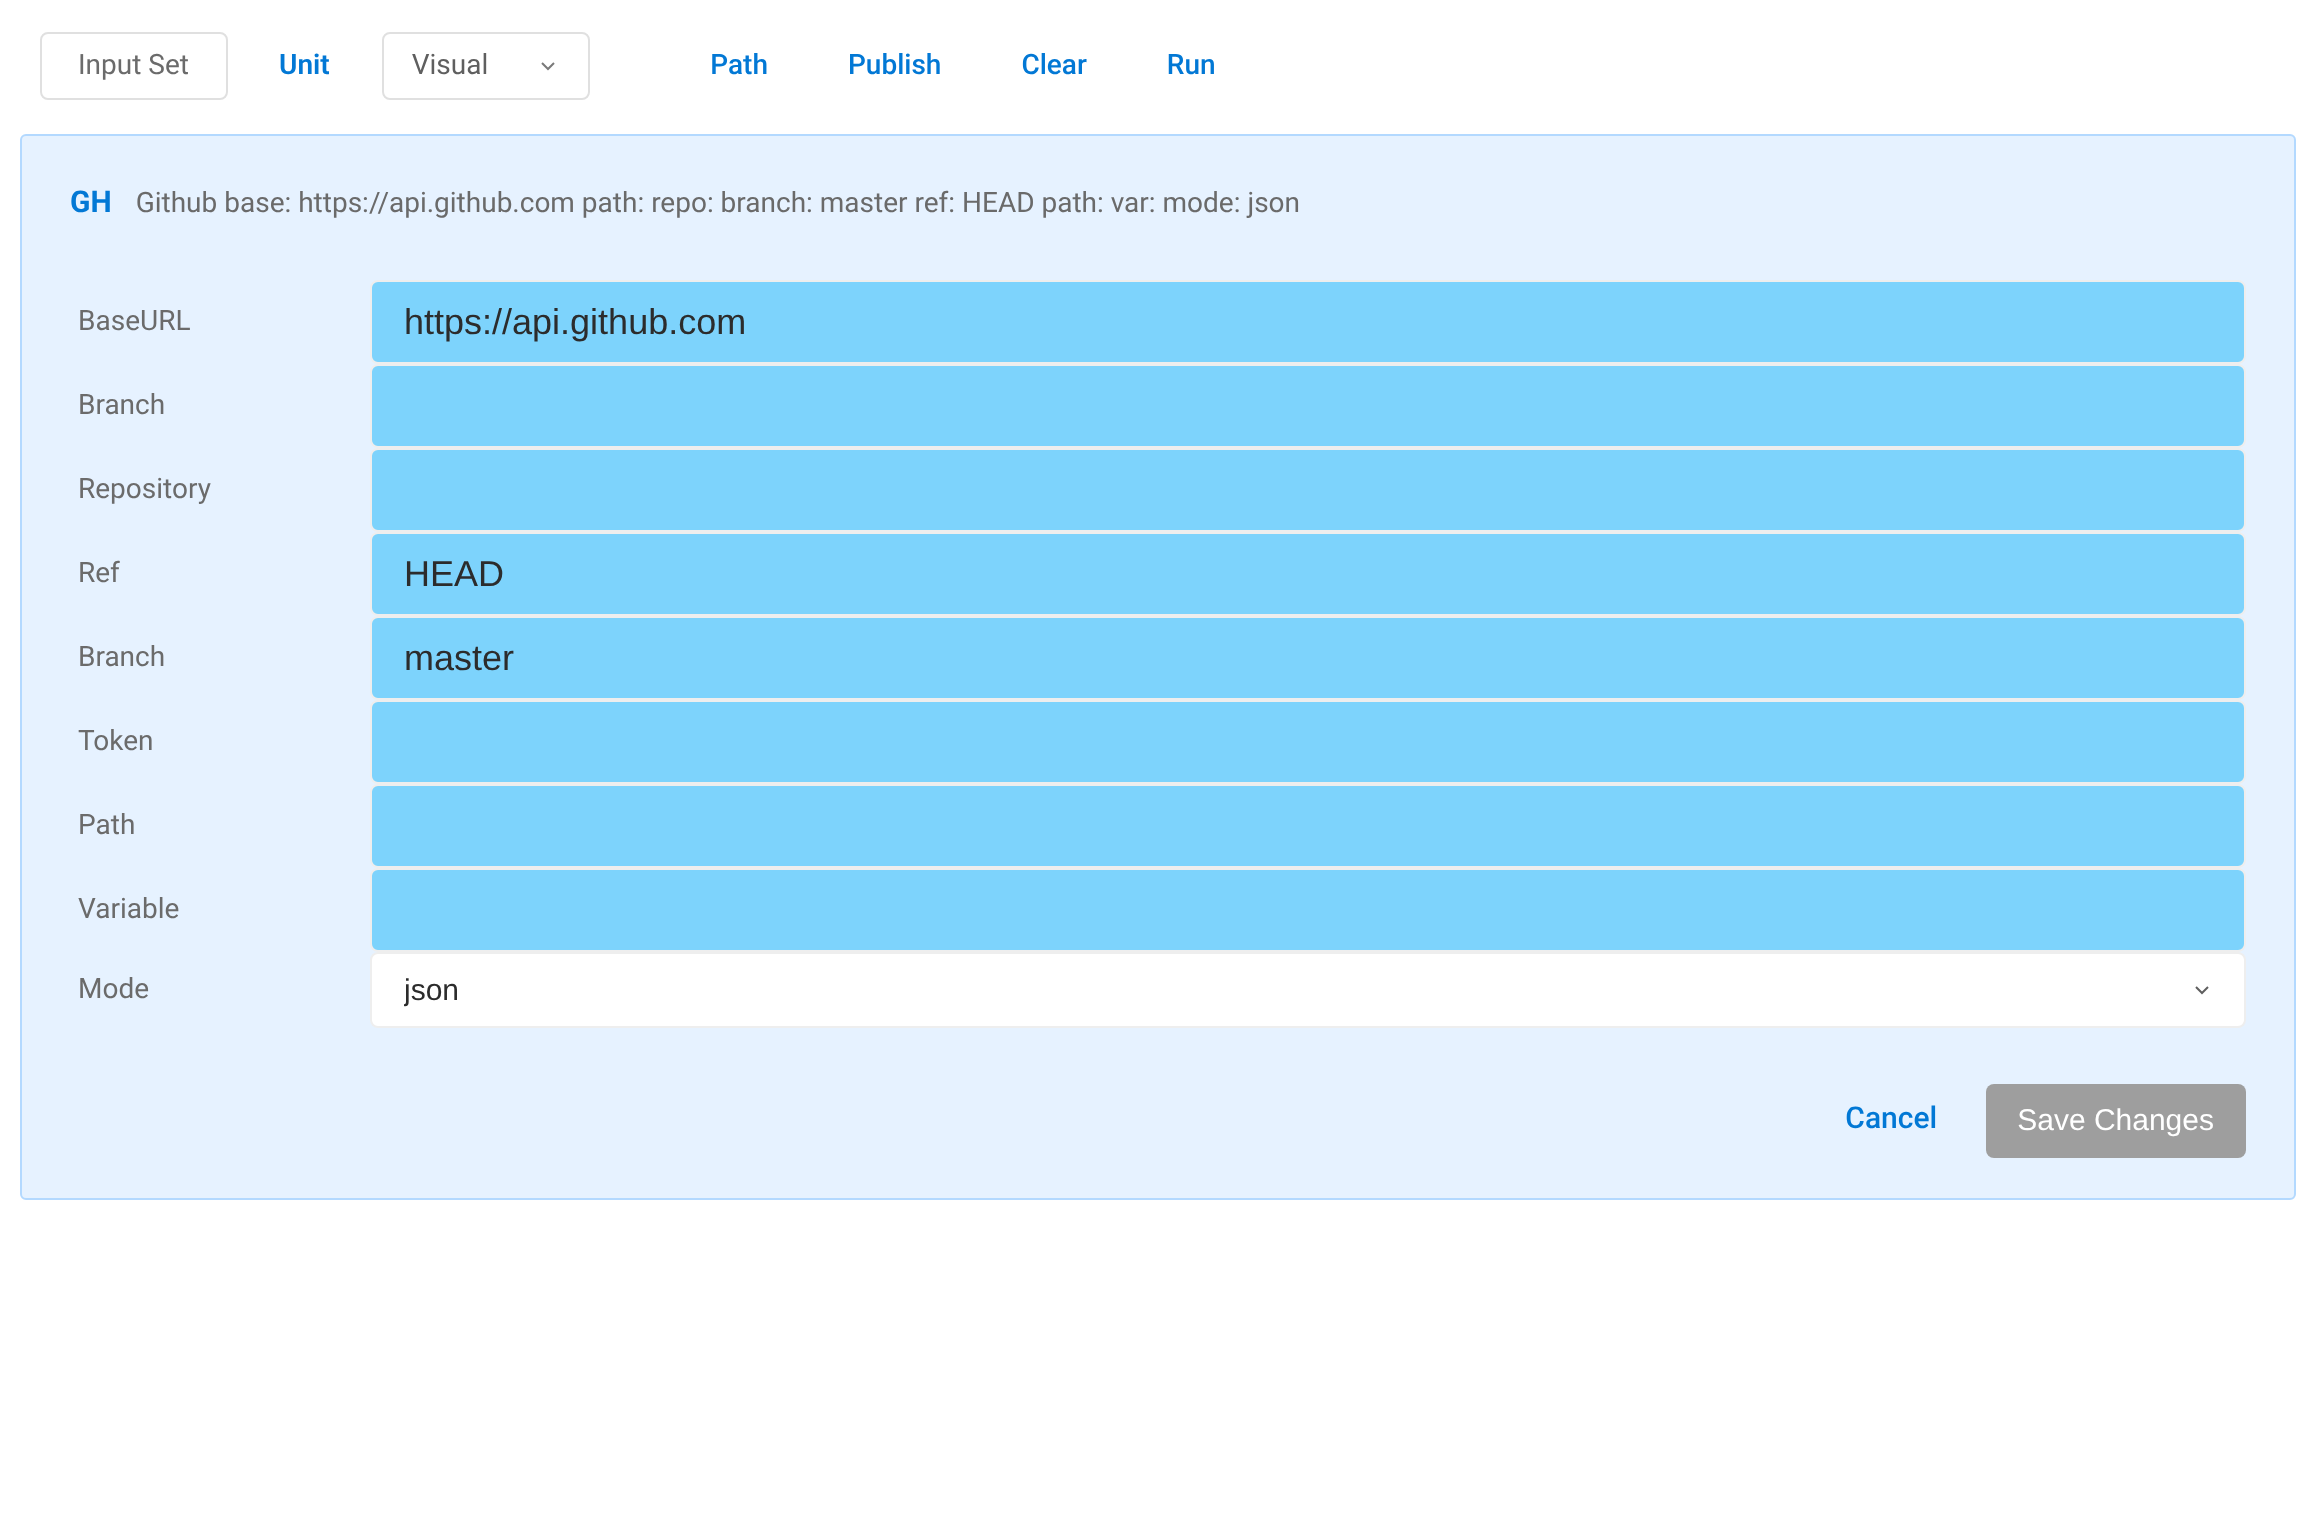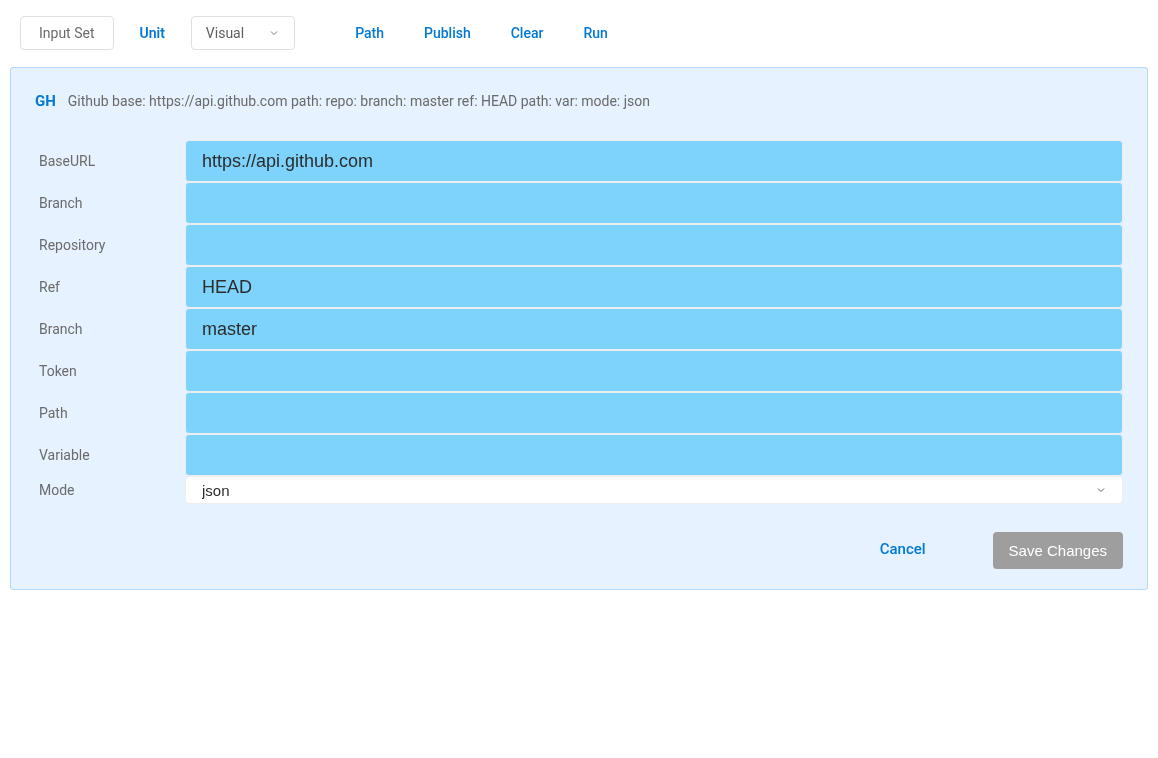--- a/index.html
+++ b/index.html
@@ -109,21 +109,21 @@
       font-size: 18px;
       color: #2c2c2c;
       outline: none;
     }
     .form-select-wrapper {
       flex: 1;
       position: relative;
     }
     .form-select {
       width: 100%;
-      height: 28px;
+      height: 38px;
       border: 1px solid #eeeeee;
       border-radius: 4px;
       background: #ffffff;
       padding: 0 40px 0 16px;
       font-size: 15px;
       color: #2c2c2c;
       outline: none;
       appearance: none;
       cursor: pointer;
     }
@@ -155,21 +155,20 @@
     }
     .btn-save {
       background: #9e9e9e;
       color: #ffffff;
       border: none;
       border-radius: 4px;
       padding: 10px 16px;
       font-size: 15px;
       font-weight: 500;
       cursor: pointer;
-      margin-left: 43px;
     }
   </style>
 </head>
 <body>
 
 <div class="toolbar">
   <div class="toolbar-btn">Input Set</div>
   <div class="toolbar-link">Unit</div>
   <div class="toolbar-select">
     <span>Visual</span>

